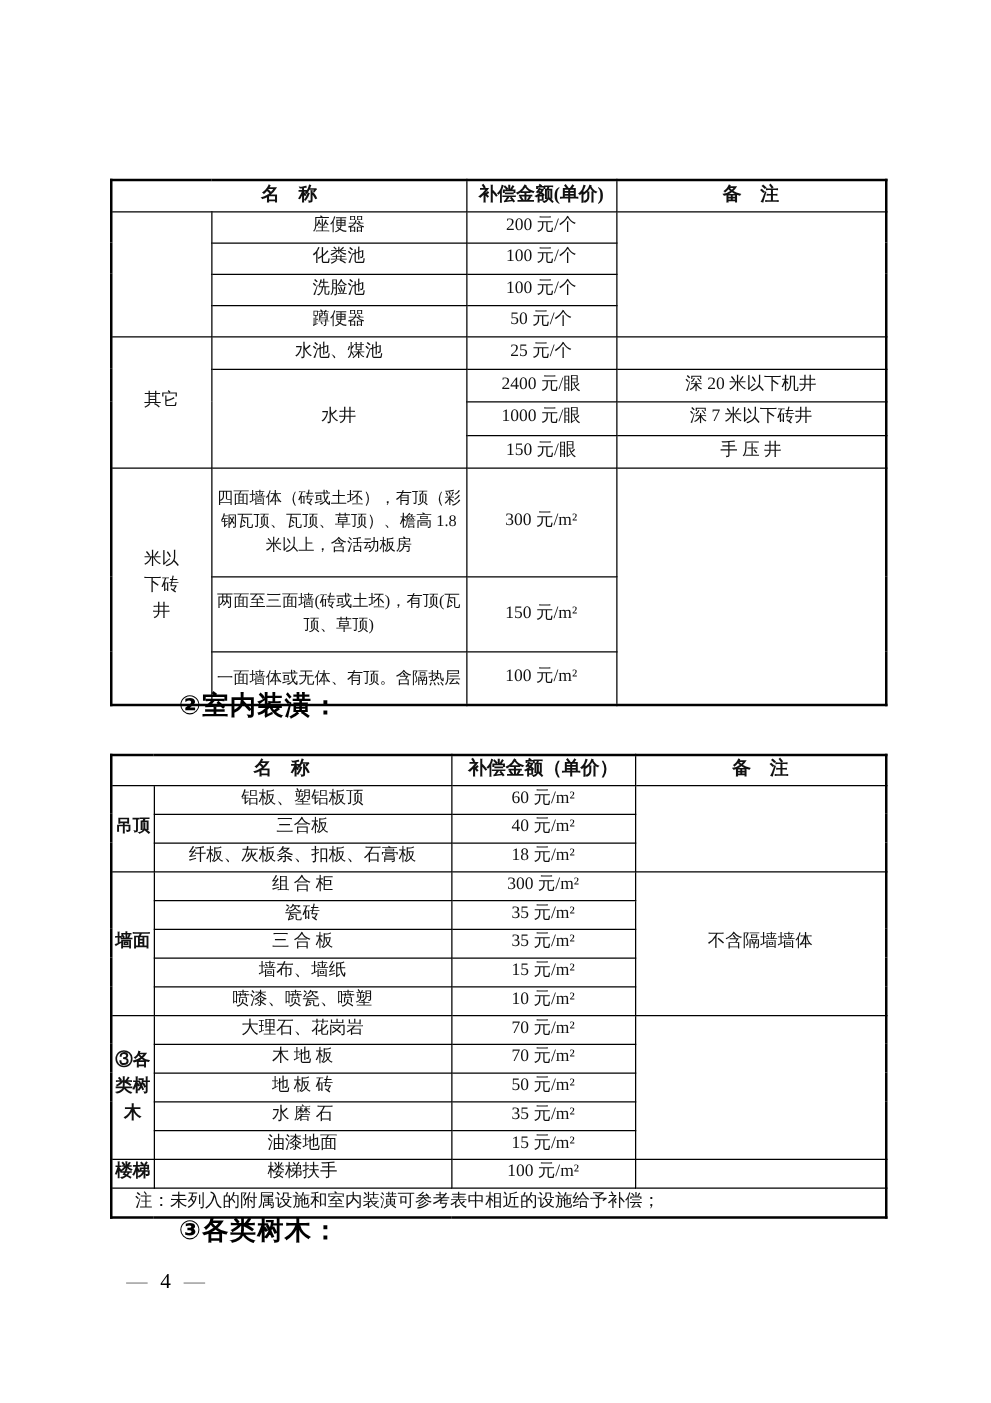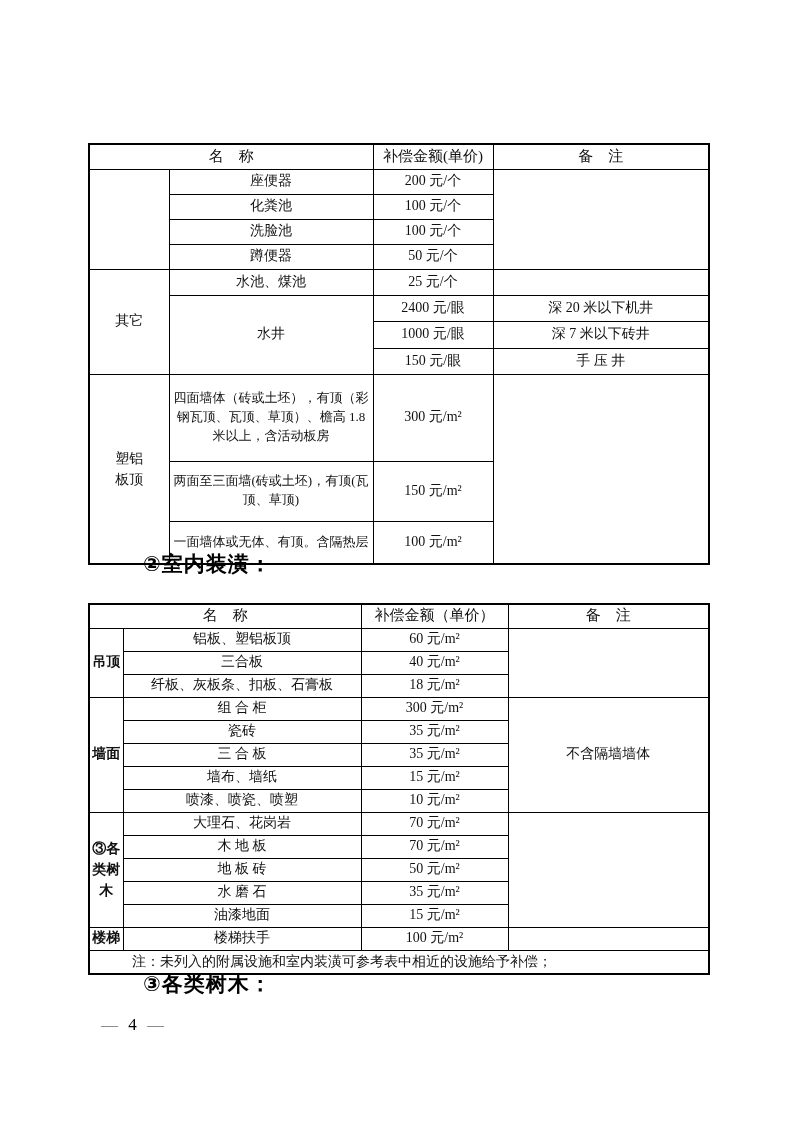--- a/index.html
+++ b/index.html
@@ -9,25 +9,25 @@
     overflow:hidden;
   }
   table { border-collapse:collapse; position:absolute; left:88px; table-layout:fixed; background:#fff; }
   .t1 { top:143px; width:620px; border:2px solid #000; }
   .t2 { top:603px; width:620px; border:2px solid #000; }
   td {
     border:1px solid #000; text-align:center; vertical-align:middle;
     font-size:14px; line-height:1.45; padding:0 2px; color:#111;
     overflow:hidden;
   }
-  .hdr td { font-weight:normal; font-size:15px; }
+  .hdr td { font-weight:bold; font-size:15px; }
   .desc { font-size:13px; padding:0 1px;margin-left:44px; }
   .cat2 { padding:0;font-weight:bold; }
   .w2 { display:inline-block; width:2.3em; line-height:1.5; }
-  .note-cell { text-align:left; padding-left:42px; font-size:14px; }
+  .note-cell { text-align:left; padding-left:18px; font-size:14px; }
   .heading {
     position:absolute; left:143px; font-size:21px; font-weight:bold;
     line-height:1.2; letter-spacing:1px;
     font-family:"Liberation Serif","DejaVu Serif","DejaVu Sans",serif;
   }
   .h-interior { top:552px; }
   .h-trees { top:972px;text-align:right; }
   .pageno { position:absolute; left:101px; top:1015px; font-size:17px; letter-spacing:3px; }
   .pageno .dash { color:#7a7a7a; }
 </style>
@@ -80,21 +80,21 @@
       </tr>
       <tr style="height:27px">
         <td>1000 元/眼</td>
         <td>深 7 米以下砖井</td>
       </tr>
       <tr style="height:26px">
         <td>150 元/眼</td>
         <td>手 压 井</td>
       </tr>
       <tr style="height:87px">
-        <td rowspan="3"><span class="w2">塑铝板顶</span></td>
+        <td rowspan="3"><span class="w2">米以下砖井</span></td>
         <td class="desc">四面墙体（砖或土坯），有顶（彩钢瓦顶、瓦顶、草顶）、檐高 1.8 米以上，含活动板房</td>
         <td>300 元/m²</td>
         <td rowspan="3"></td>
       </tr>
       <tr style="height:60px">
         <td class="desc">两面至三面墙(砖或土坯)，有顶(瓦顶、草顶)</td>
         <td>150 元/m²</td>
       </tr>
       <tr style="height:43px">
         <td class="desc">一面墙体或无体、有顶。含隔热层</td>

